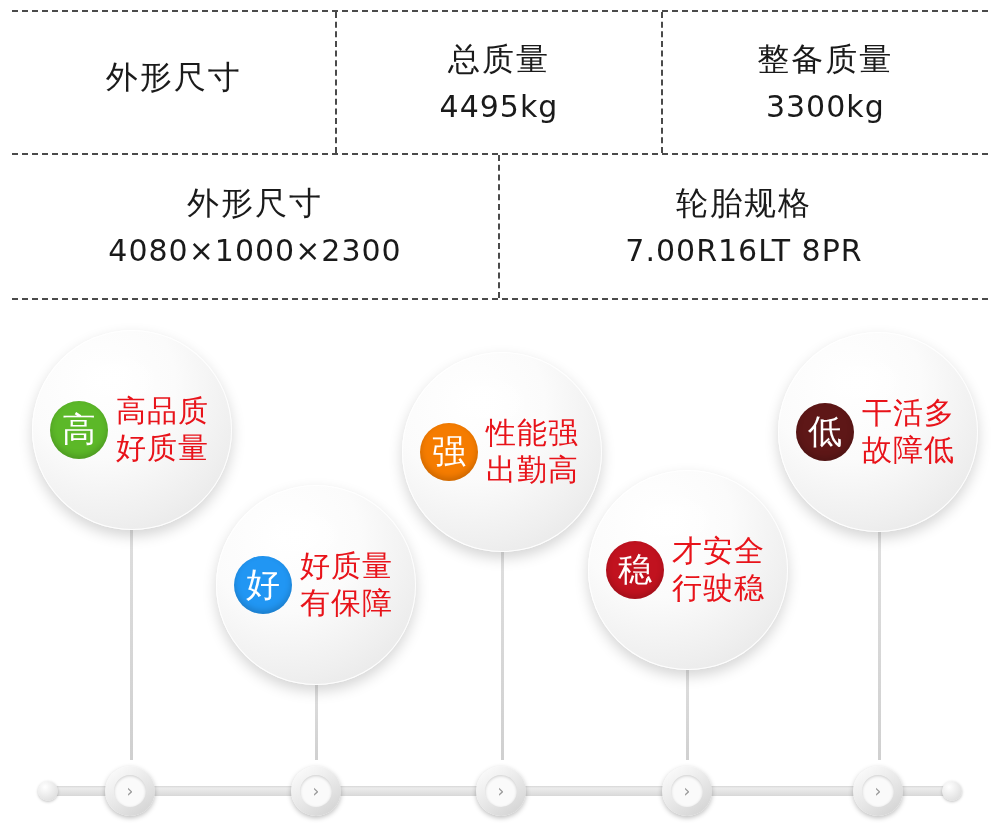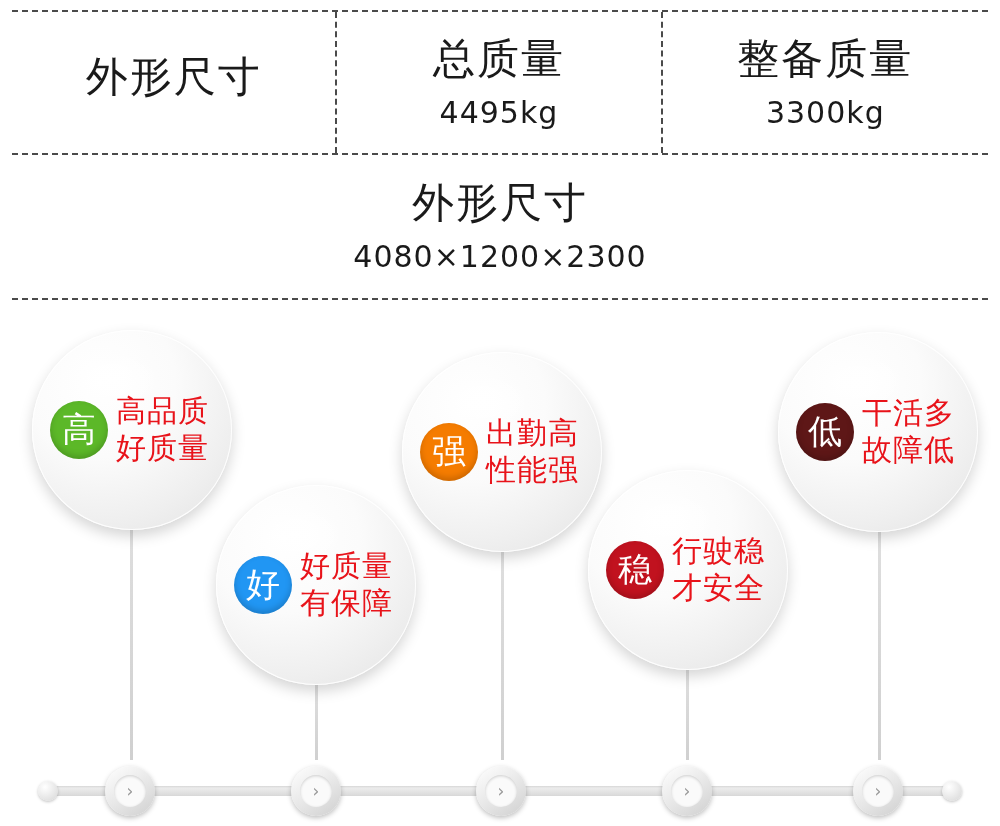--- a/index.html
+++ b/index.html
@@ -28,21 +28,21 @@
     flex: 1 1 33.333%;
     display: flex;
     flex-direction: column;
     align-items: center;
     justify-content: center;
     border-right: 2px dashed #4a4a4a;
     padding: 4px 2px;
   }
   .spec-cell:last-child { border-right: none; }
   .spec-title {
-    font-size: 42px;
+    font-size: 32px;
     color: #1a1a1a;
     letter-spacing: 2px;
     line-height: 1.2;
     margin-bottom: 10px;
     white-space: nowrap;
   }
   .spec-value {
     font-size: 30px;
     color: #1a1a1a;
     letter-spacing: 1px;
@@ -156,21 +156,25 @@
       </div>
       <div class="spec-cell">
         <div class="spec-title">整备质量</div>
         <div class="spec-value">3300kg</div>
       </div>
     </div>
 
     <div class="spec-row">
       <div class="spec-cell">
         <div class="spec-title">外形尺寸</div>
-        <div class="spec-value">4080×1200×2300</div>
+        <div class="spec-value">4080×1000×2300</div>
+      </div>
+      <div class="spec-cell">
+        <div class="spec-title">轮胎规格</div>
+        <div class="spec-value">7.00R16LT 8PR</div>
       </div>
     </div>
 
   </div>
 
   <div class="bubbles">
 
     <div class="stem" style="left:130px; top:160px; height:300px;"></div>
     <div class="stem" style="left:315px; top:360px; height:100px;"></div>
     <div class="stem" style="left:501px; top:195px; height:265px;"></div>
@@ -189,30 +193,30 @@
       <div class="badge" style="background:#2196f3;">好</div>
       <div class="btext">
         <div>好质量</div>
         <div>有保障</div>
       </div>
     </div>
 
     <div class="bubble" style="left:402px; top:52px; width:200px; height:200px;">
       <div class="badge" style="background:#f57c00;">强</div>
       <div class="btext">
+        <div>性能强</div>
         <div>出勤高</div>
-        <div>性能强</div>
       </div>
     </div>
 
     <div class="bubble" style="left:588px; top:170px; width:200px; height:200px;">
       <div class="badge" style="background:#c1121f;">稳</div>
       <div class="btext">
+        <div>才安全</div>
         <div>行驶稳</div>
-        <div>才安全</div>
       </div>
     </div>
 
     <div class="bubble" style="left:778px; top:32px; width:200px; height:200px;">
       <div class="badge" style="background:#5e1717;">低</div>
       <div class="btext">
         <div>干活多</div>
         <div>故障低</div>
       </div>
     </div>

